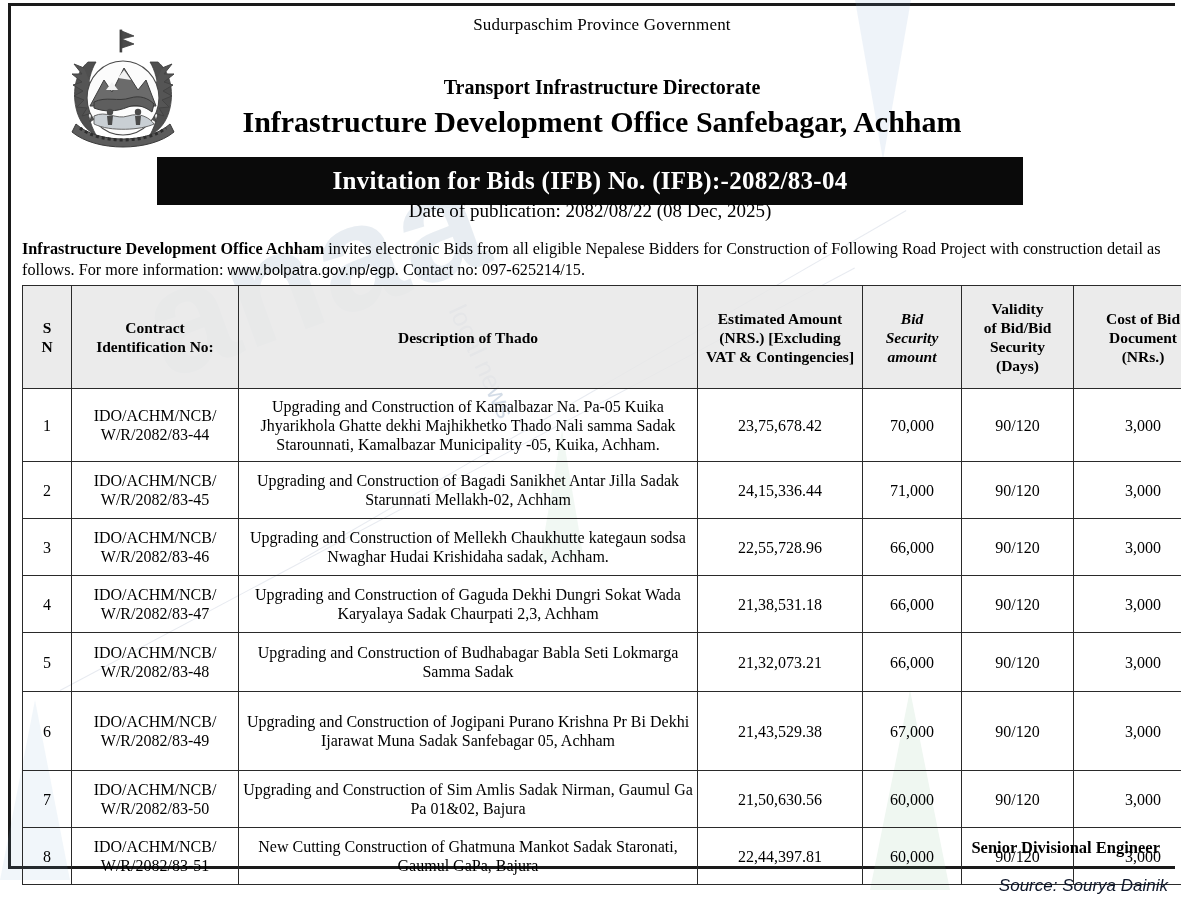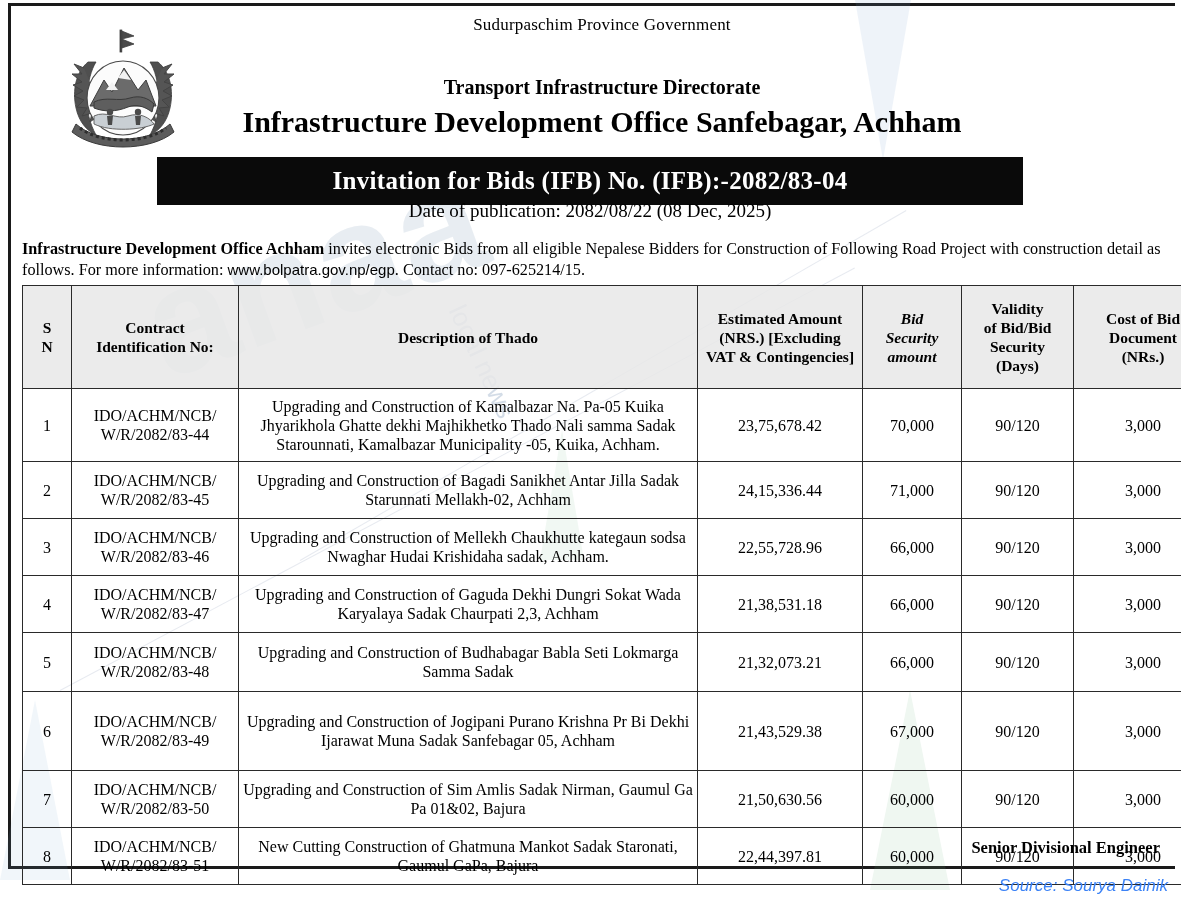--- a/index.html
+++ b/index.html
@@ -273,21 +273,21 @@
   }
   #source {
     position: absolute;
     left: 700px;
     top: 876px;
     width: 468px;
     text-align: right;
     font-style: italic;
     font-family: "Liberation Sans", sans-serif;
     font-size: 17px;
-    color: #3b82f6;
+    color: #0f172a;
     z-index: 7;
   }
 </style>
 </head>
 <body>
 
 <div id="page">
 
   <div class="wm-shape wm-tri-a"></div>
   <div class="wm-shape wm-tri-b"></div>

